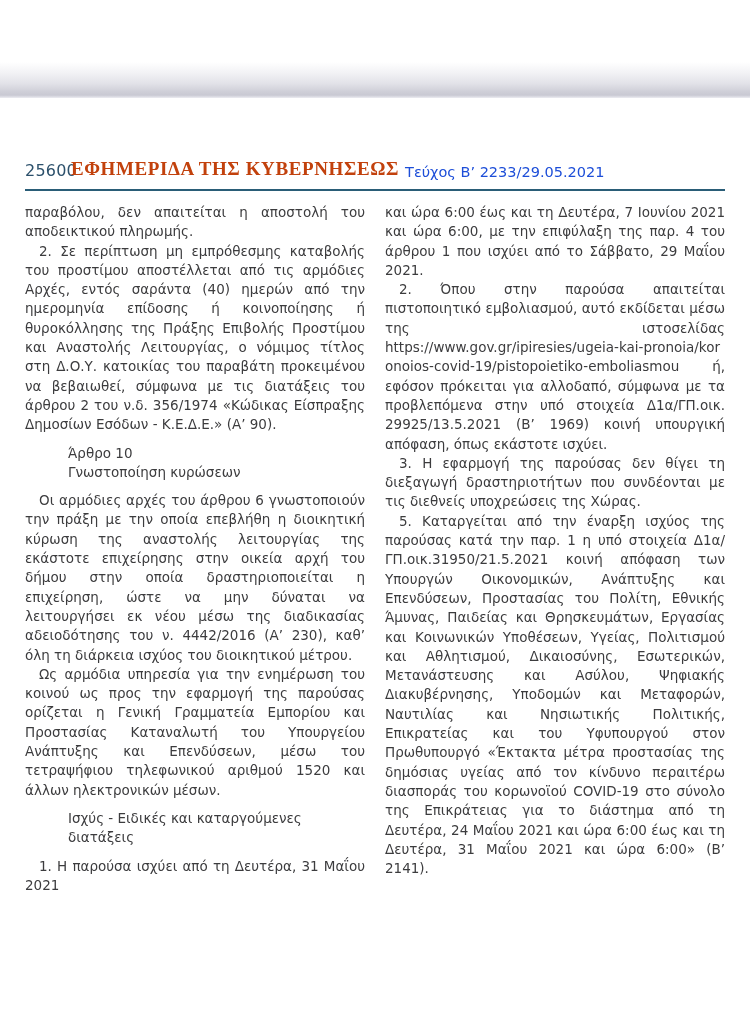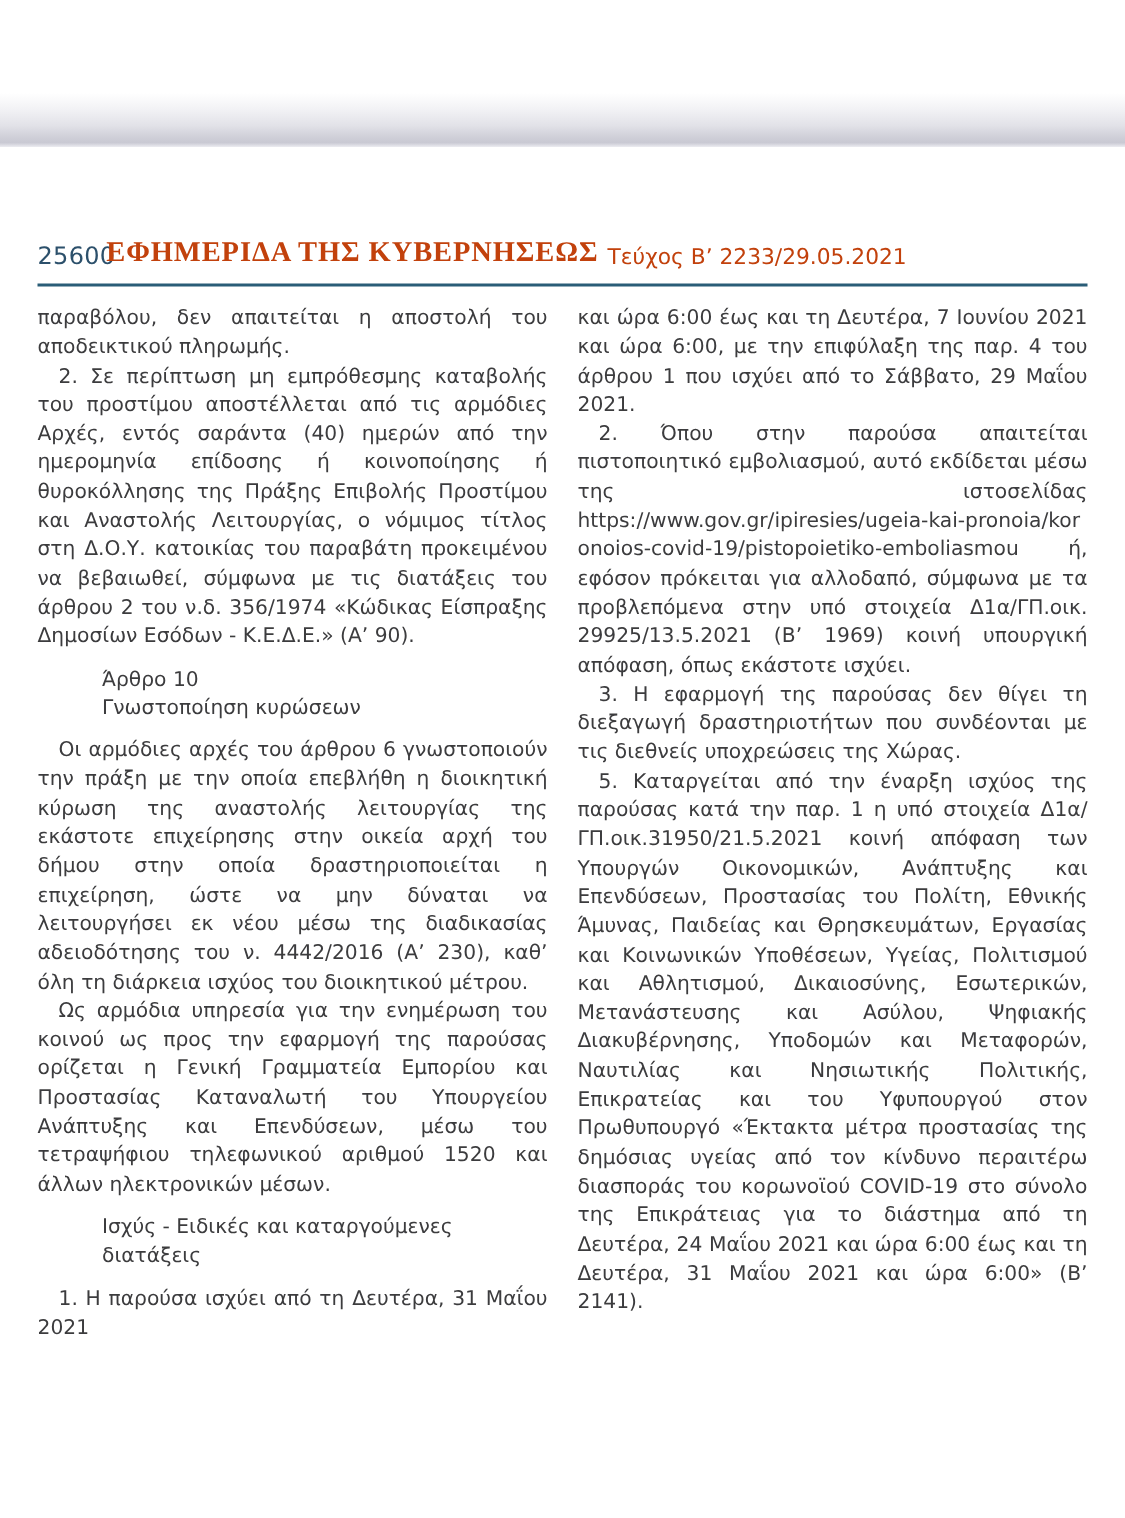--- a/index.html
+++ b/index.html
@@ -48,21 +48,21 @@
   .gazette-title {
     font-family: Liberation Serif, serif;
     font-weight: bold;
     font-size: 19px;
     color: #c2410c;
     letter-spacing: 0.6px;
     transform: translateX(-6px);
   }
   .issue-info {
     font-size: 14.5px;
-    color: #c2410c;
+    color: #1d4ed8;
   }
   .masthead-rule {
     position: absolute;
     top: 189px;
     left: 25px;
     width: 700px;
     height: 2px;
     background: #2a5d77;
   }
 

